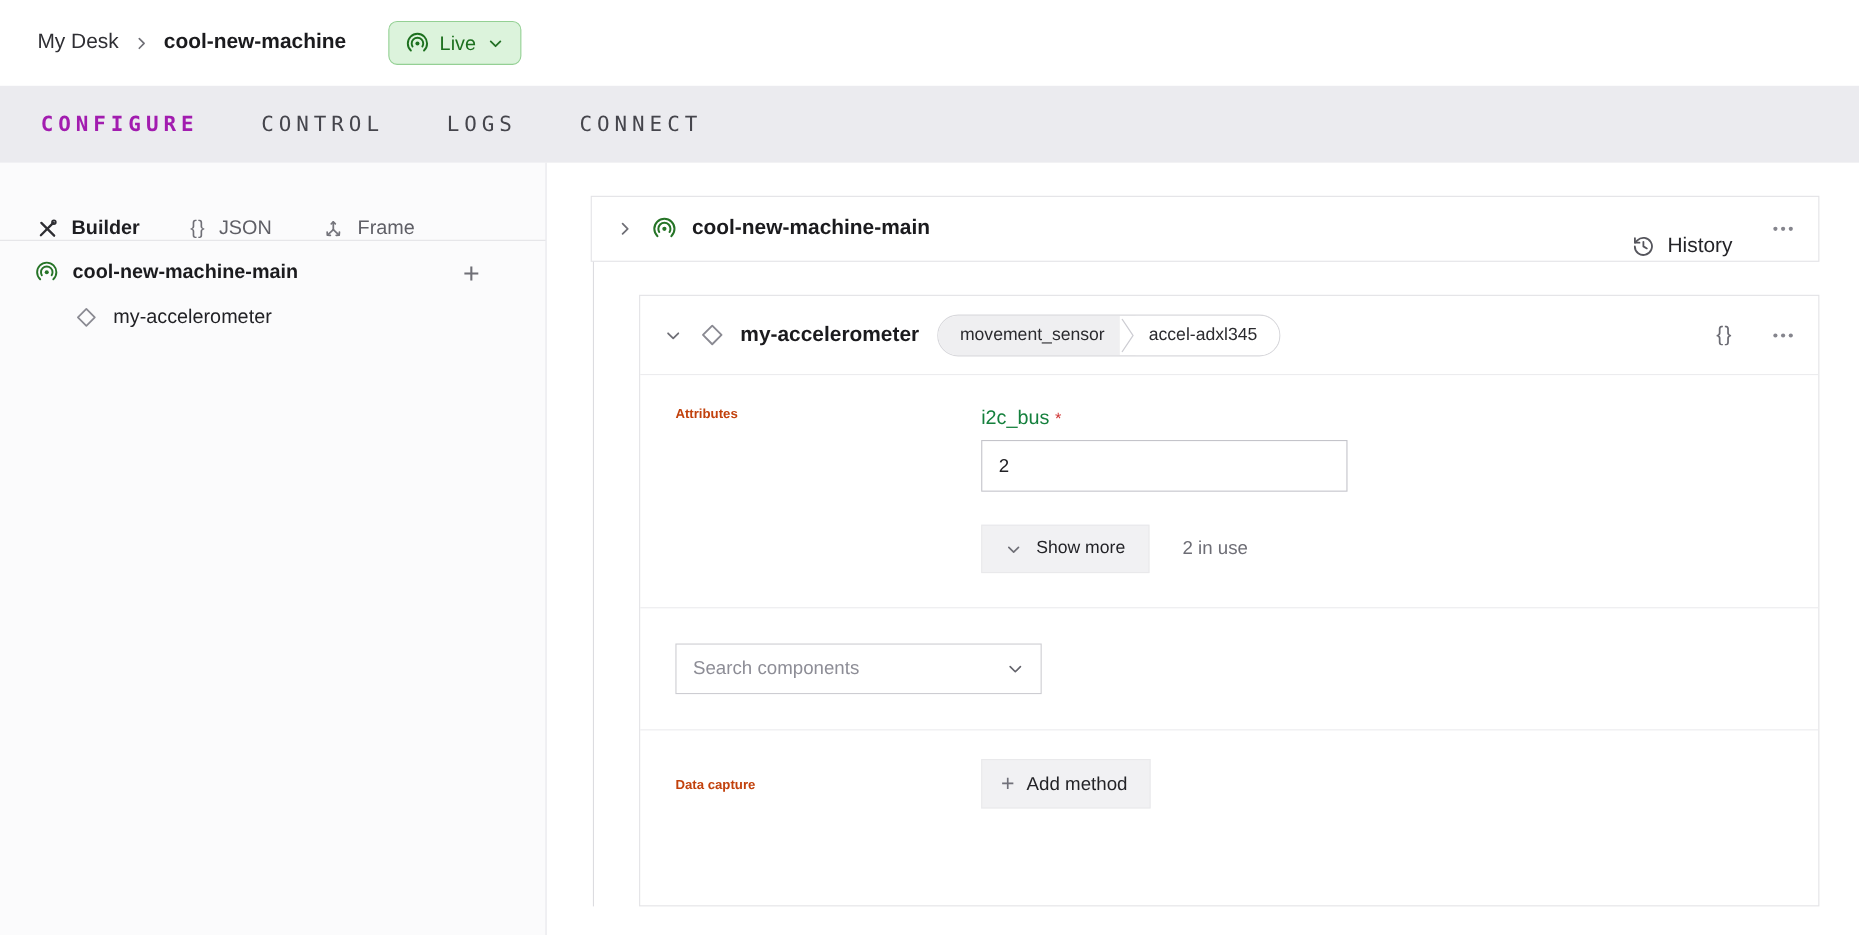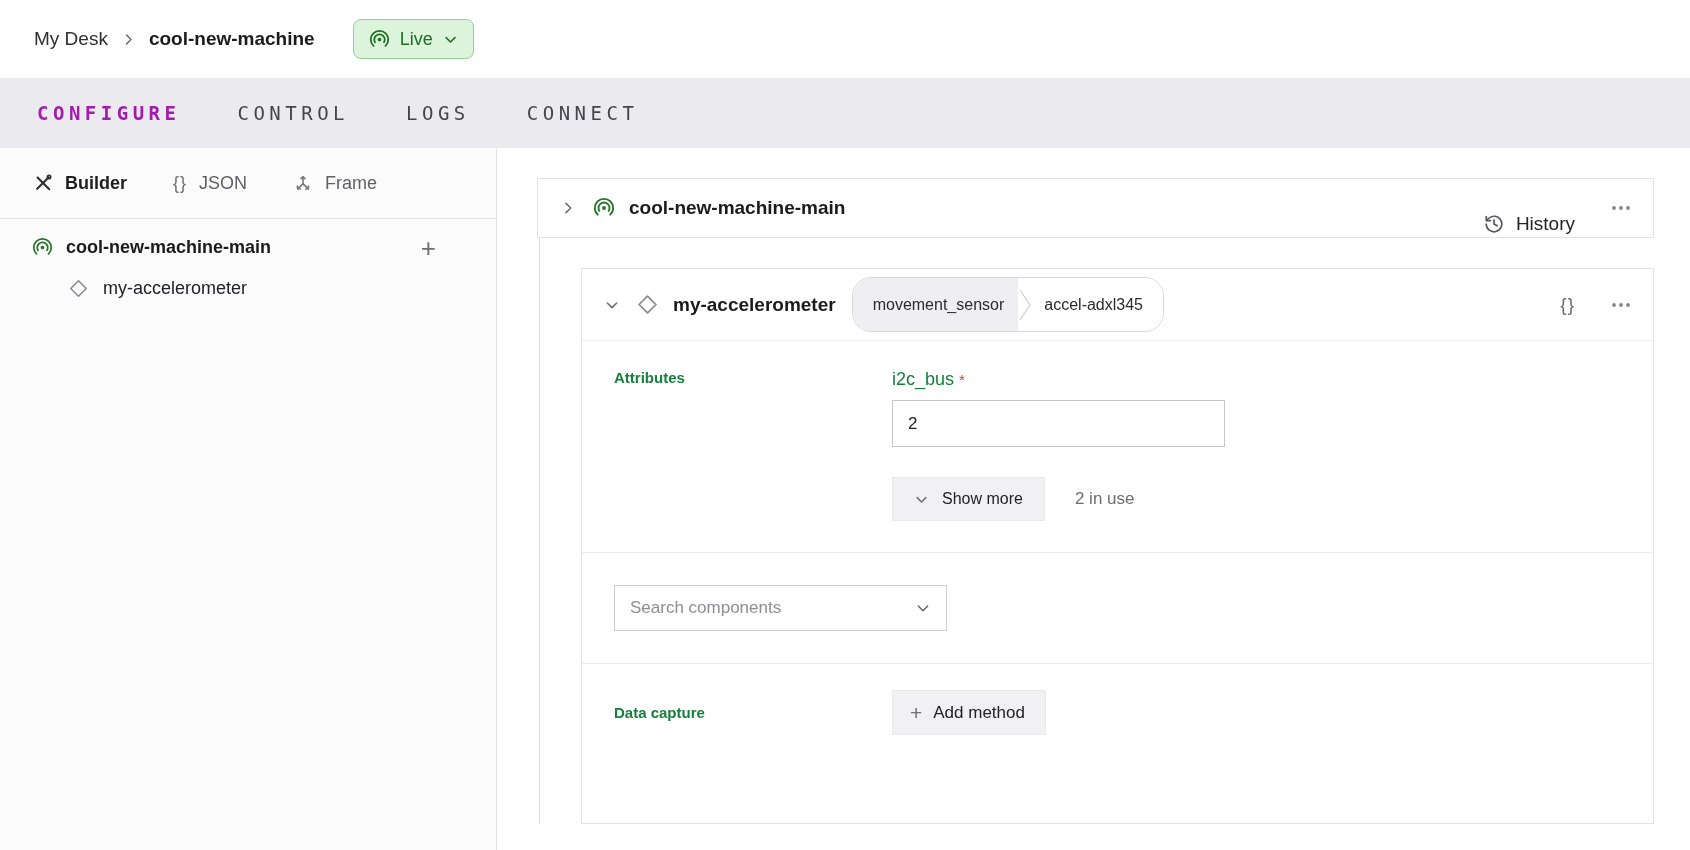--- a/index.html
+++ b/index.html
@@ -32,21 +32,21 @@
   .tab { font-family:"DejaVu Sans Mono", monospace; font-size:19px;
     letter-spacing:4.5px; color:#45454c; margin-right:57px; cursor:pointer; }
   .tab.active { color:#a21caf; font-weight:bold; }
 
   
   .content { flex:1; display:flex; min-height:0; }
 
   
   .sidebar { width:497px; flex:0 0 497px; background:#fbfbfc;
     border-right:1px solid #e2e2e6; }
-  .view-tabs { height:71px; display:flex; align-items:center; padding:0 33px;
+  .view-tabs { height:71px; display:flex; align-items:flex-end; padding:0 33px;
     gap:46px; border-bottom:1px solid #e4e4e7; }
   .view-tab { display:flex; align-items:center; gap:12px; cursor:pointer;
     font-size:18px; color:#5f5f66; }
   .view-tab.active { color:#1e1e22; font-weight:bold; }
   .glyph-braces { font-size:18px; color:#6f6f76; letter-spacing:1px; }
   .tree { padding:18px 60px 0 32px; }
   .tree-part { display:flex; align-items:center; gap:13px; }
   .tree-part .label { font-size:18px; font-weight:bold; color:#1b1b1e; }
   .tree-plus { margin-left:auto; font-size:26px; font-weight:300; color:#6f6f76;
     cursor:pointer; line-height:20px; }
@@ -68,36 +68,36 @@
   .part-card .machine-icon { margin-left:17px; display:flex; }
 
   .children { margin-left:2px; border-left:1px solid #dcdce0;
     padding:30px 0 0 41px; }
 
   .comp-head { height:72px; display:flex; align-items:center; padding:0 22px;
     border-bottom:1px solid #ececee; }
   .comp-head .diamond { margin-left:16px; display:flex; }
   .comp-head .title { font-size:19px; font-weight:bold; color:#1b1b1e;
     margin-left:14px; }
-  .tag-pill { margin-left:16px; height:55px; display:flex; align-items:center;
+  .tag-pill { margin-left:16px; height:38px; display:flex; align-items:center;
     border:1px solid #d8d8dc; border-radius:19px; overflow:hidden;
     font-size:16px; color:#2b2b2f; }
   .tag-type { background:#efeff1; height:100%; display:flex; align-items:center;
     padding:0 14px 0 20px; }
   .tag-divider { display:flex; align-items:center; height:100%; }
   .tag-model { background:#fff; height:100%; display:flex; align-items:center;
     padding:0 20px 0 12px; }
   .comp-head .spacer { flex:1; }
   .comp-braces { font-size:19px; color:#6b6b73; letter-spacing:1px;
     cursor:pointer; }
   .comp-head .icon-btn { margin-left:36px; }
 
   .row { display:flex; border-bottom:1px solid #ececee; }
-  .row-label { width:278px; flex:0 0 278px; font-size:15px; font-weight:bold;
-    color:#15803d; }
+  .row-label { width:278px; flex:0 0 278px; font-size:12px; font-weight:bold;
+    color:#c2410c; }
   .row-attributes { padding:28px 24px 31px 32px; }
   .row-depends { padding:32px 24px 32px 32px; align-items:center; }
   .row-depends .row-label { align-self:center; }
   .row-datacapture { padding:26px 24px 88px 32px; border-bottom:none;
     align-items:center; }
 
   .field-label-line { display:flex; align-items:baseline; }
   .field-label { font-size:18px; color:#15803d;text-align:center; }
   .req { color:#d13b3b; margin-left:5px; font-size:15px; }
   .value-input { margin-top:10px; width:333px; height:47px;

